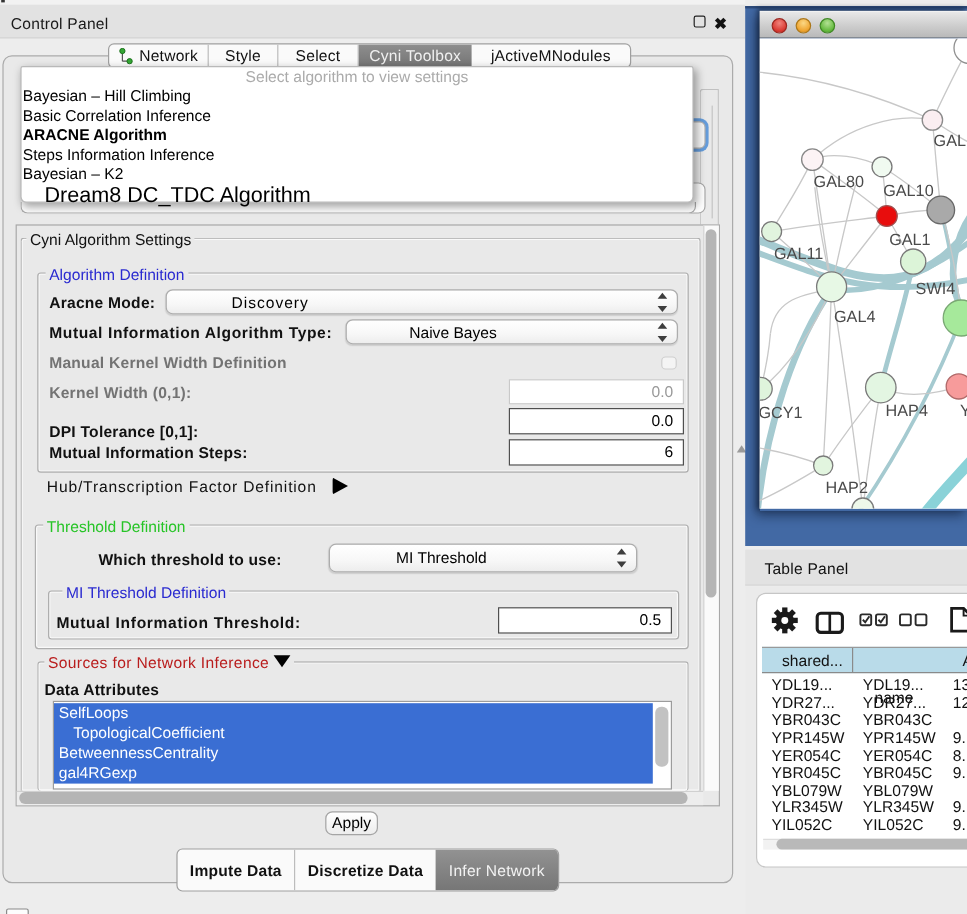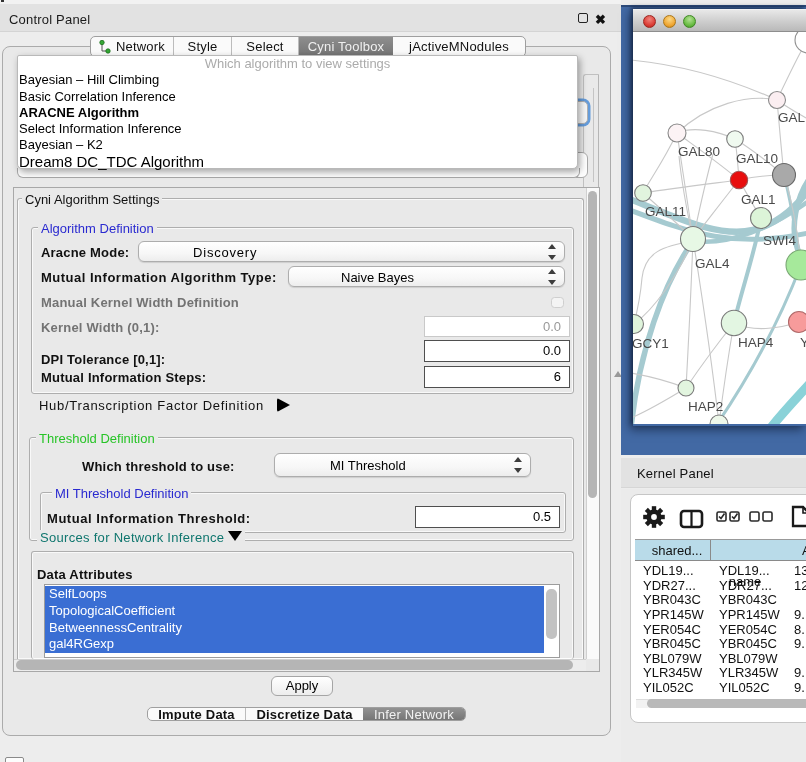--- a/index.html
+++ b/index.html
@@ -55,27 +55,27 @@
     </div>
 </div>
 
 <div class="abs" style="left:583px;top:74px;width:16px;height:114px;border:1px solid #c0c0c0;border-right:1px solid #b5b5b5;border-radius:3px 0 0 0;border-bottom:none;"></div>
 <div class="abs" style="left:572px;top:101px;width:16px;height:23px;background:#f5f5f5;border:1px solid #b0b0b0;border-radius:5px;box-shadow:0 0 0 2.5px rgba(86,148,216,0.9);"></div>
 <div class="abs" style="left:570px;top:152px;width:18px;height:26px;background:#fdfdfd;border:1px solid #a8a8a8;border-radius:6px;"></div>
 <div class="abs" style="left:593px;top:88px;width:1px;height:94px;background:#c4c4c4;"></div>
 <div class="abs" style="left:17px;top:168px;width:563px;height:10px;background:#fdfdfd;border:1px solid #a8a8a8;border-radius:0 0 6px 6px;border-top:none;"></div>
 
 <div class="abs" id="popup" style="left:17px;top:55px;width:561px;height:114px;background:#fff;border:1px solid #b9b9b9;border-radius:2px 2px 5px 5px;box-shadow:2px 3px 7px rgba(0,0,0,0.35);">
-  <div style="height:16.3px;line-height:16.3px;text-align:center;color:#ababab;font-size:13px;">Which algorithm to view settings</div>
+  <div style="height:16.3px;line-height:16.3px;text-align:center;color:#ababab;font-size:13px;">Select algorithm to view settings</div>
   <div style="height:16.3px;line-height:16.3px;padding-left:1px;font-size:13px;">Bayesian – Hill Climbing</div>
   <div style="height:16.3px;line-height:16.3px;padding-left:1px;font-size:13px;">Basic Correlation Inference</div>
   <div style="height:16.3px;line-height:16.3px;padding-left:1px;font-size:13px;font-weight:bold;">ARACNE Algorithm</div>
-  <div style="height:16.3px;line-height:16.3px;padding-left:1px;font-size:13px;">Select Information Inference</div>
+  <div style="height:16.3px;line-height:16.3px;padding-left:1px;font-size:13px;">Steps Information Inference</div>
   <div style="height:16.3px;line-height:16.3px;padding-left:1px;font-size:13px;">Bayesian – K2</div>
-  <div style="height:16.3px;line-height:16.3px;padding-left:1px;font-size:15px;">Dream8 DC_TDC Algorithm</div>
+  <div style="height:16.3px;line-height:16.3px;padding-left:19px;font-size:18px;">Dream8 DC_TDC Algorithm</div>
 </div>
 
 <div class="abs" style="left:13px;top:187px;width:587px;height:485px;border:1px solid #a8a8a8;background:#e9e9e9;"></div>
 <div class="abs" style="left:586px;top:188px;width:13px;height:471px;background:#fafafa;border-left:1px solid #d0d0d0;"></div>
 <div class="abs" style="left:588px;top:191px;width:9px;height:307px;background:#b5b5b5;border-radius:5px;"></div>
 <div class="abs" style="left:14px;top:659px;width:572px;height:12px;background:#ededed;border-top:1px solid #d0d0d0;"></div>
 <div class="abs" style="left:16px;top:660px;width:557px;height:10px;background:#b5b5b5;border-radius:5px;"></div>
 
 <div class="grp" style="left:17px;top:198px;width:567px;height:461px;border-bottom:none;border-radius:3px 3px 0 0;"></div>
 <div class="gtitle" style="left:22px;top:192px;color:#111;">Cyni Algorithm Settings</div>
@@ -112,33 +112,33 @@
     <span style="left:20px;">MI Threshold</span>
     <i class="ar"></i>
   </div>
 
 <div class="grp" style="left:40px;top:492px;width:526px;height:41px;"></div>
 <div class="gtitle" style="left:52px;top:486px;color:#2a2ad0;">MI Threshold Definition</div>
 <div class="abs lbl b" style="left:47px;top:511px;letter-spacing:0.55px;">Mutual Information Threshold:</div>
 <div class="field" style="left:415px;top:506px;width:145px;height:22px;border:1.5px solid #4f4f4f;color:#000;line-height:19px;padding-right:8px;">0.5</div>
 
 <div class="grp" style="left:31px;top:551px;width:543px;height:108px;border-bottom:none;"></div>
-<div class="gtitle" style="left:37px;top:530px;color:#0f766e;letter-spacing:0.3px;">Sources for Network Inference <span style="display:inline-block;width:0;height:0;border-top:10px solid #000;border-left:7px solid transparent;border-right:7px solid transparent;vertical-align:1px;"></span></div>
+<div class="gtitle" style="left:37px;top:545px;color:#b91c1c;letter-spacing:0.3px;">Sources for Network Inference <span style="display:inline-block;width:0;height:0;border-top:10px solid #000;border-left:7px solid transparent;border-right:7px solid transparent;vertical-align:1px;"></span></div>
 <div class="abs lbl b" style="left:37px;top:567px;">Data Attributes</div>
 <div class="abs" style="left:44px;top:584px;width:516px;height:74px;background:#fff;border:1px solid #9c9c9c;"></div>
 <div class="abs" style="left:45px;top:586px;width:499px;height:67px;background:#3a6ed3;color:#fff;font-size:13px;">
   <div style="height:16.75px;line-height:16.75px;padding-left:4px;">SelfLoops</div>
-  <div style="height:16.75px;line-height:16.75px;padding-left:4px;">TopologicalCoefficient</div>
+  <div style="height:16.75px;line-height:16.75px;padding-left:16px;">TopologicalCoefficient</div>
   <div style="height:16.75px;line-height:16.75px;padding-left:4px;">BetweennessCentrality</div>
   <div style="height:16.75px;line-height:16.75px;padding-left:4px;">gal4RGexp</div>
 </div>
 <div class="abs" style="left:546px;top:589px;width:11px;height:50px;background:#c2c2c2;border-radius:5px;"></div>
 
-<div class="abs" style="left:271px;top:676px;width:62px;height:20px;background:linear-gradient(#ffffff,#ededed);border:1px solid #a5a5a5;border-radius:6px;text-align:center;line-height:18px;font-size:13px;color:#000;">Apply</div>
-<div class="abs" style="left:147px;top:707px;width:319px;height:14px;background:#fafafa;border:1px solid #9f9f9f;border-radius:5px;overflow:hidden;display:flex;">
+<div class="abs" style="left:271px;top:676px;width:44px;height:20px;background:linear-gradient(#ffffff,#ededed);border:1px solid #a5a5a5;border-radius:6px;text-align:center;line-height:18px;font-size:13px;color:#000;">Apply</div>
+<div class="abs" style="left:147px;top:707px;width:319px;height:36px;background:#fafafa;border:1px solid #9f9f9f;border-radius:5px;overflow:hidden;display:flex;">
   <div style="width:98px;border-right:1px solid #bcbcbc;display:flex;align-items:center;justify-content:center;">
       <span class="lbl b">Impute Data</span>
     </div>
   <div style="width:117px;display:flex;align-items:center;justify-content:center;">
       <span class="lbl b">Discretize Data</span>
     </div>
   <div style="flex:1;background:linear-gradient(#929292,#767676);display:flex;align-items:center;justify-content:center;">
       <span class="lbl" style="color:#f2f2f2;">Infer Network</span>
     </div>
 </div>
@@ -218,21 +218,21 @@
         <text x="105" y="315" font-size="13.5" fill="#4a4a4a" font-family="Liberation Sans, sans-serif">HAP4</text>
         <text x="167" y="315" font-size="13.5" fill="#4a4a4a" font-family="Liberation Sans, sans-serif">Y</text>
         <text x="55" y="379" font-size="13.5" fill="#4a4a4a" font-family="Liberation Sans, sans-serif">HAP2</text>
         <text x="145" y="90" font-size="13.5" fill="#4a4a4a" font-family="Liberation Sans, sans-serif">GAL</text>
       </svg>
   </div>
 </div>
 
 <div class="abs" style="left:621px;top:455px;width:185px;height:3px;background:#ededed;"></div>
 <div class="abs" style="left:621px;top:458px;width:185px;height:30px;background:#e2e2e2;border-bottom:1px solid #d6d6d6;"></div>
-<div class="abs lbl" style="left:637px;top:466px;font-size:13px;">Kernel Panel</div>
+<div class="abs lbl" style="left:637px;top:466px;font-size:13px;">Table Panel</div>
 <div class="abs" style="left:621px;top:489px;width:185px;height:273px;background:#ebebeb;"></div>
 <div class="abs" id="tablebox" style="left:630px;top:494px;width:190px;height:229px;background:#fff;border:1px solid #c6c6c6;border-radius:8px;overflow:hidden;">
   
   <svg width="188" height="44" viewBox="0 0 188 44">
     <g id="gear">
         <circle cx="23.0" cy="22.0" r="7.6" fill="#1a1a1a"></circle>
         <rect x="29.4" y="19.8" width="4.4" height="4.4" fill="#1a1a1a" transform="rotate(0 31.6 22.0)"></rect>
         <rect x="26.9" y="25.9" width="4.4" height="4.4" fill="#1a1a1a" transform="rotate(45 29.1 28.1)"></rect>
         <rect x="20.8" y="28.4" width="4.4" height="4.4" fill="#1a1a1a" transform="rotate(90 23.0 30.6)"></rect>
         <rect x="14.7" y="25.9" width="4.4" height="4.4" fill="#1a1a1a" transform="rotate(135 16.9 28.1)"></rect>

